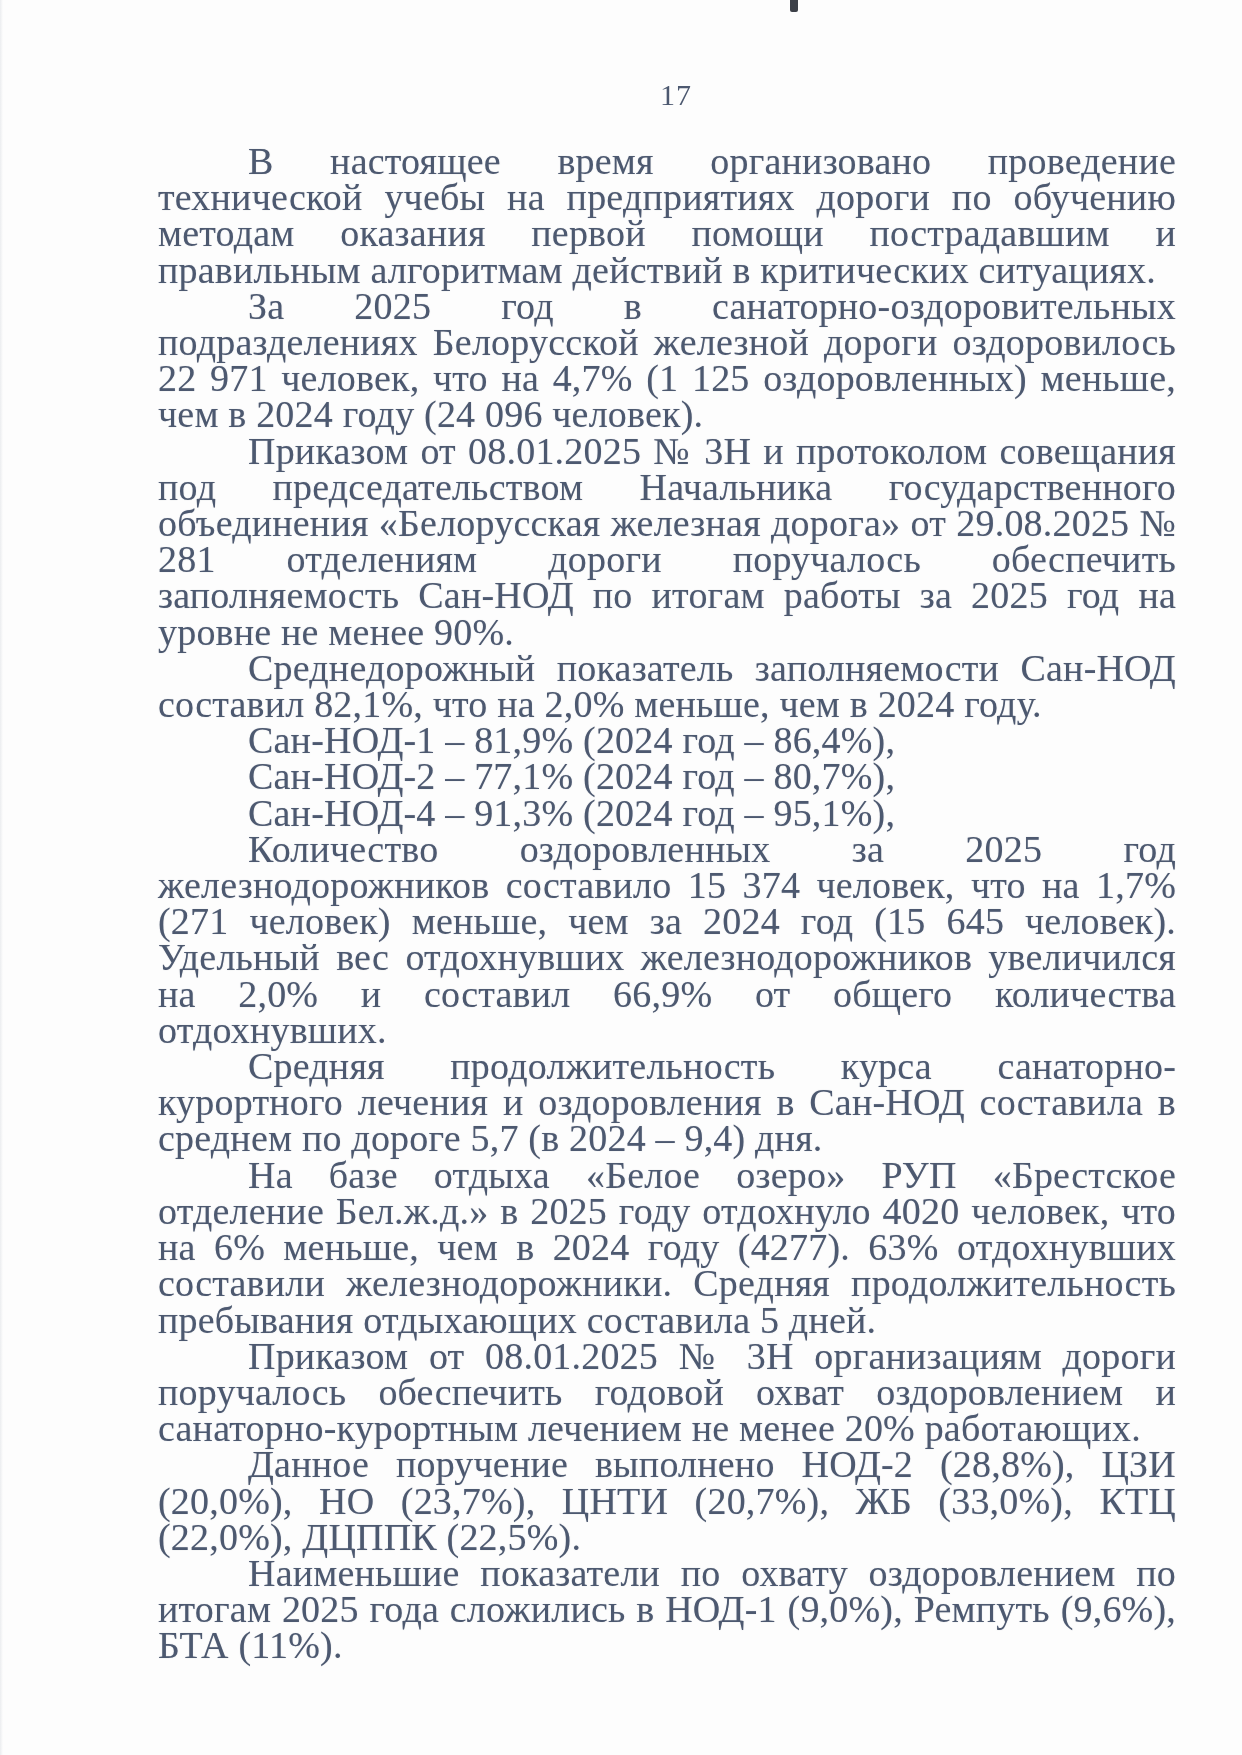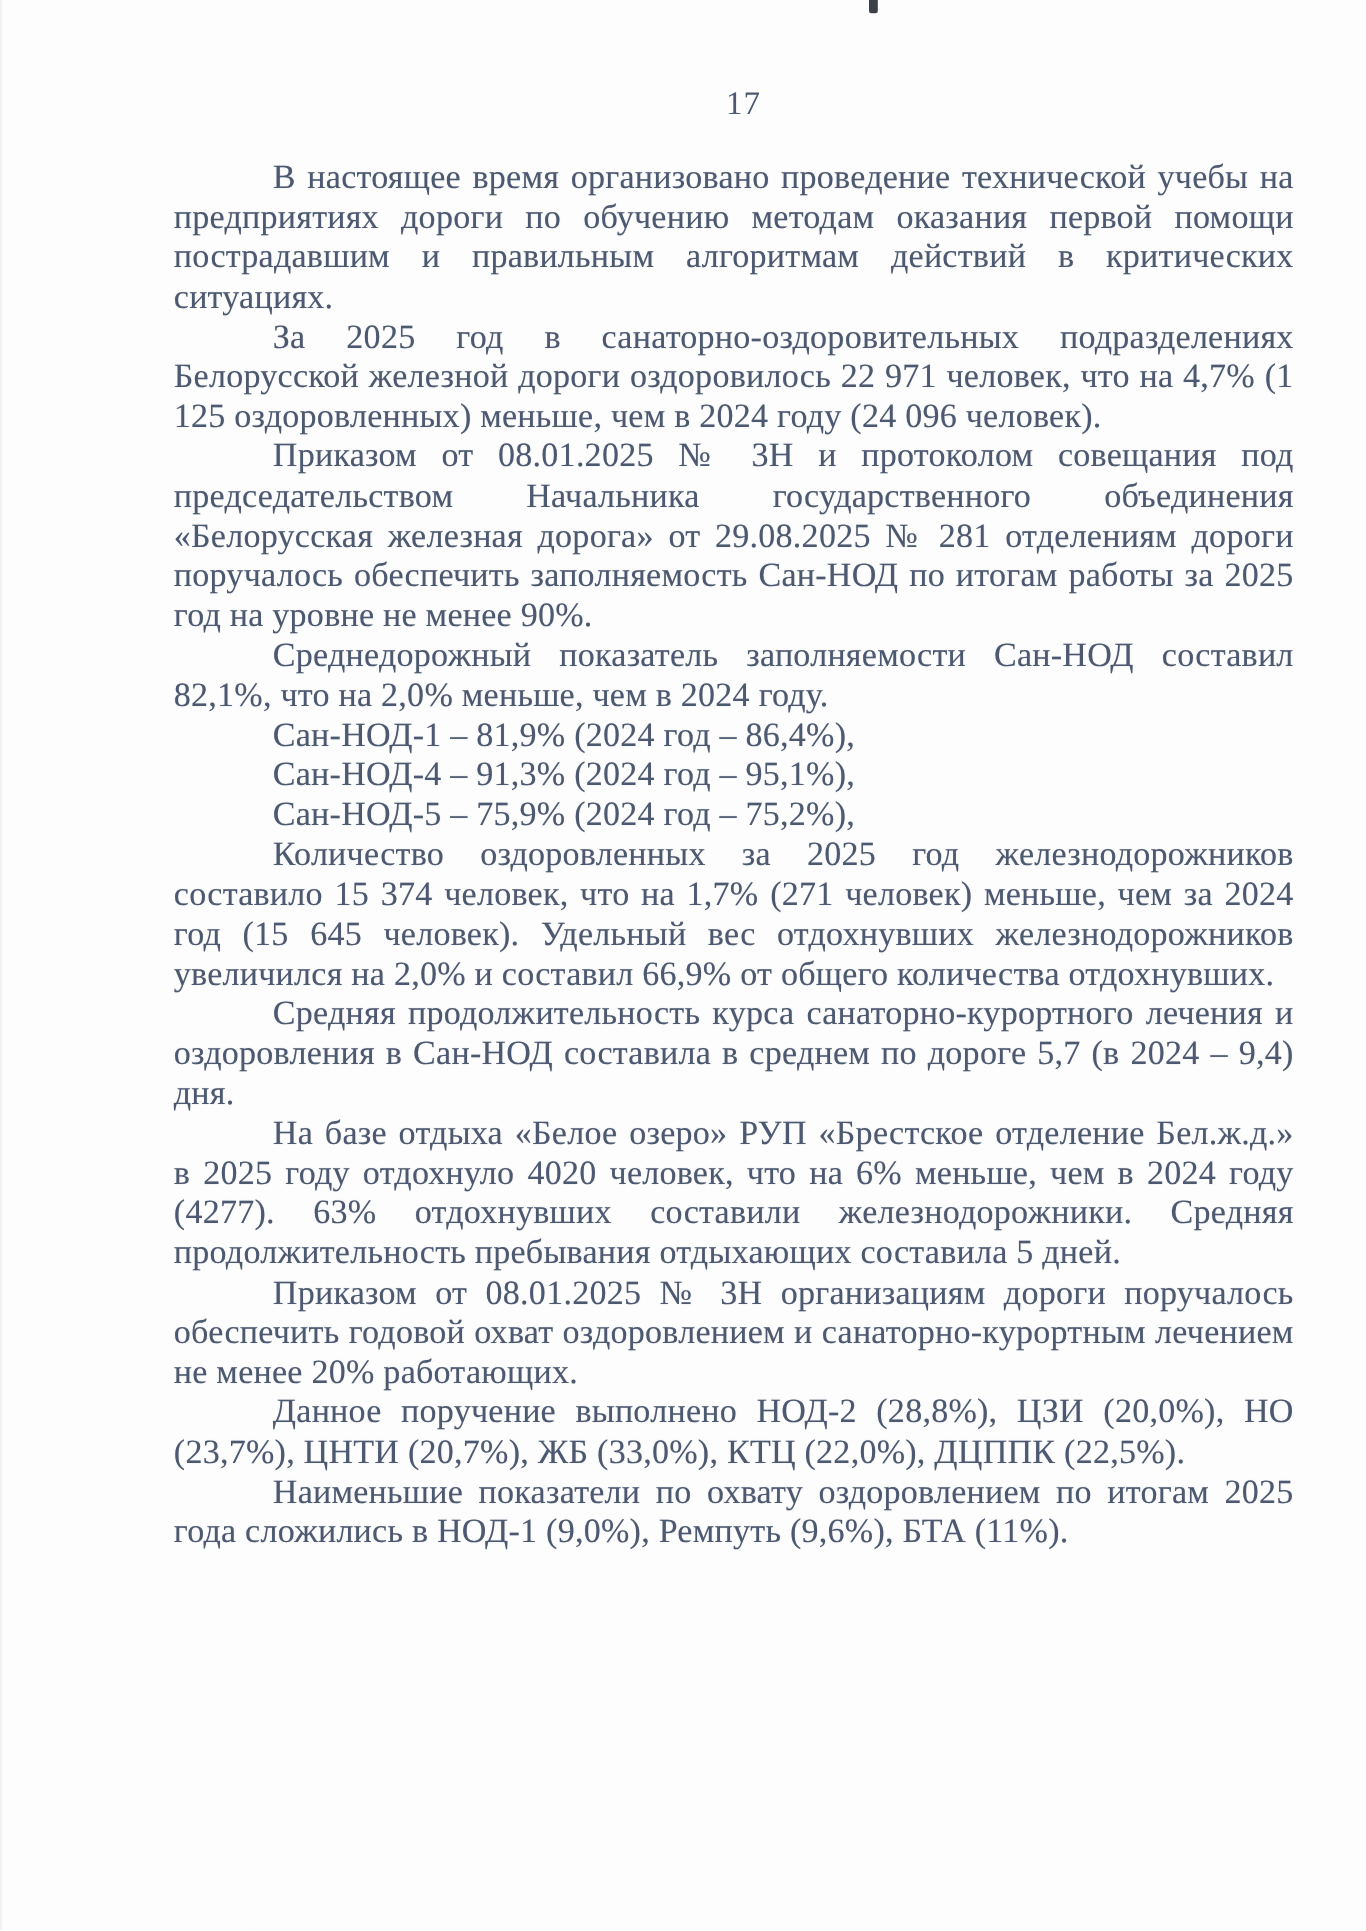--- a/index.html
+++ b/index.html
@@ -39,21 +39,21 @@
     width: 1242px;
     text-align: center;
     font-size: 30px;
     letter-spacing: 1px;
   }
   .doc-body {
     position: absolute;
     left: 158px;
     top: 143px;
     width: 1018px;
-    font-size: 31px;
+    font-size: 38px;
     line-height: 36.2px;
     text-align: justify;
     letter-spacing: 0.2px;
     text-shadow: 0 0 1px rgba(77, 89, 112, 0.35);
   }
   .doc-body p {
     margin: 0;
     text-indent: 90px;
   }
   .doc-body p.list-item {
@@ -66,22 +66,22 @@
 <div class="page">
   <div class="scan-edge"></div>
   <div class="top-artifact"></div>
   <div class="page-number">17</div>
   <div class="doc-body">
       <p class="body">В настоящее время организовано проведение технической учебы на предприятиях дороги по обучению методам оказания первой помощи пострадавшим и правильным алгоритмам действий в критических ситуациях.</p>
       <p class="body">За 2025 год в санаторно-оздоровительных подразделениях Белорусской железной дороги оздоровилось 22 971 человек, что на 4,7% (1 125 оздоровленных) меньше, чем в 2024 году (24 096 человек).</p>
       <p class="body">Приказом от 08.01.2025 № 3Н и протоколом совещания под председательством Начальника государственного объединения «Белорусская железная дорога» от 29.08.2025 № 281 отделениям дороги поручалось обеспечить заполняемость Сан-НОД по итогам работы за 2025 год на уровне не менее 90%.</p>
       <p class="body">Среднедорожный показатель заполняемости Сан-НОД составил 82,1%, что на 2,0% меньше, чем в 2024 году.</p>
       <p class="list-item">Сан-НОД-1 – 81,9% (2024 год – 86,4%),</p>
+      <p class="list-item">Сан-НОД-2 – 77,1% (2024 год – 80,7%),</p>
       <p class="list-item">Сан-НОД-4 – 91,3% (2024 год – 95,1%),</p>
-      <p class="list-item">Сан-НОД-5 – 75,9% (2024 год – 75,2%),</p>
       <p class="body">Количество оздоровленных за 2025 год железнодорожников составило 15 374 человек, что на 1,7% (271 человек) меньше, чем за 2024 год (15 645 человек). Удельный вес отдохнувших железнодорожников увеличился на 2,0% и составил 66,9% от общего количества отдохнувших.</p>
       <p class="body">Средняя продолжительность курса санаторно-курортного лечения и оздоровления в Сан-НОД составила в среднем по дороге 5,7 (в 2024 – 9,4) дня.</p>
       <p class="body">На базе отдыха «Белое озеро» РУП «Брестское отделение Бел.ж.д.» в 2025 году отдохнуло 4020 человек, что на 6% меньше, чем в 2024 году (4277). 63% отдохнувших составили железнодорожники. Средняя продолжительность пребывания отдыхающих составила 5 дней.</p>
       <p class="body">Приказом от 08.01.2025 № 3Н организациям дороги поручалось обеспечить годовой охват оздоровлением и санаторно-курортным лечением не менее 20% работающих.</p>
       <p class="body">Данное поручение выполнено НОД-2 (28,8%), ЦЗИ (20,0%), НО (23,7%), ЦНТИ (20,7%), ЖБ (33,0%), КТЦ (22,0%), ДЦППК (22,5%).</p>
       <p class="body">Наименьшие показатели по охвату оздоровлением по итогам 2025 года сложились в НОД-1 (9,0%), Ремпуть (9,6%), БТА (11%).</p>
     </div>
 </div>
 
 </body></html>

